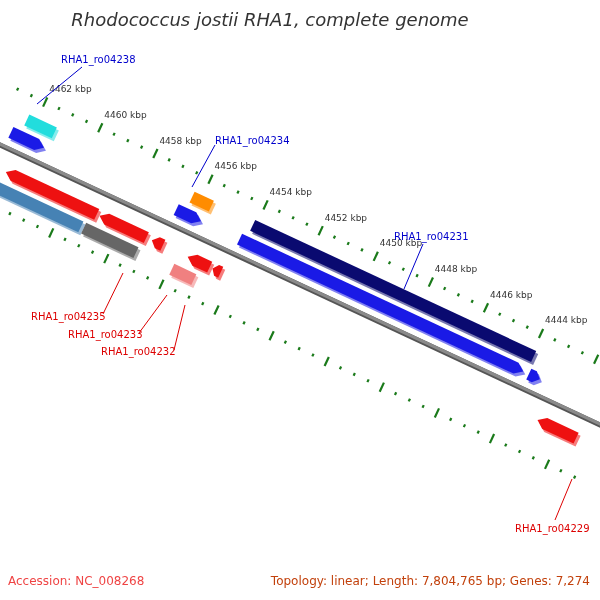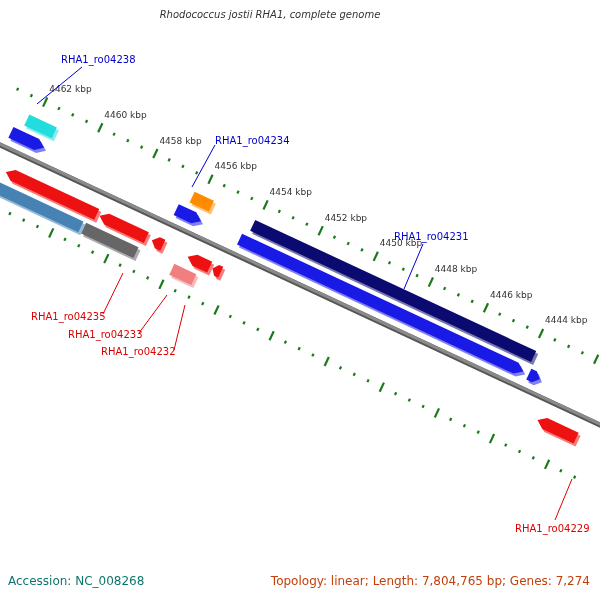--- a/index.html
+++ b/index.html
@@ -1,18 +1,18 @@
 <!DOCTYPE html>
 <html><head>
   <meta charset="utf-8">
   <style>
     html, body { margin: 0; padding: 0; background: #ffffff; }
     body { width: 600px; height: 600px; position: relative; overflow: hidden; font-family: "DejaVu Sans", sans-serif; }
-    #title { position: absolute; top: 9px; left: 0; width: 540px; text-align: center; font-size: 10px; font-style: italic; color: #333; }
-    #accession { position: absolute; left: 8px; top: 574px; font-size: 12px; color: #0f766e; }
+    #title { position: absolute; top: 9px; left: 0; width: 540px; text-align: center; font-size: 18px; font-style: italic; color: #333; }
+    #accession { position: absolute; left: 8px; top: 574px; font-size: 12px; color: #ef4444; }
     #topology { position: absolute; right: 10px; top: 574px; font-size: 12px; color: #c2410c; }
     svg { position: absolute; left: 0; top: 0; }
     .tick-label { font-size: 9px; fill: #333; font-family: "DejaVu Sans", sans-serif; }
     .gene-label { font-size: 10px; font-family: "DejaVu Sans", sans-serif; }
   </style>
 </head>
 <body>
 
 <div id="title">Rhodococcus jostii RHA1, complete genome</div>
 

